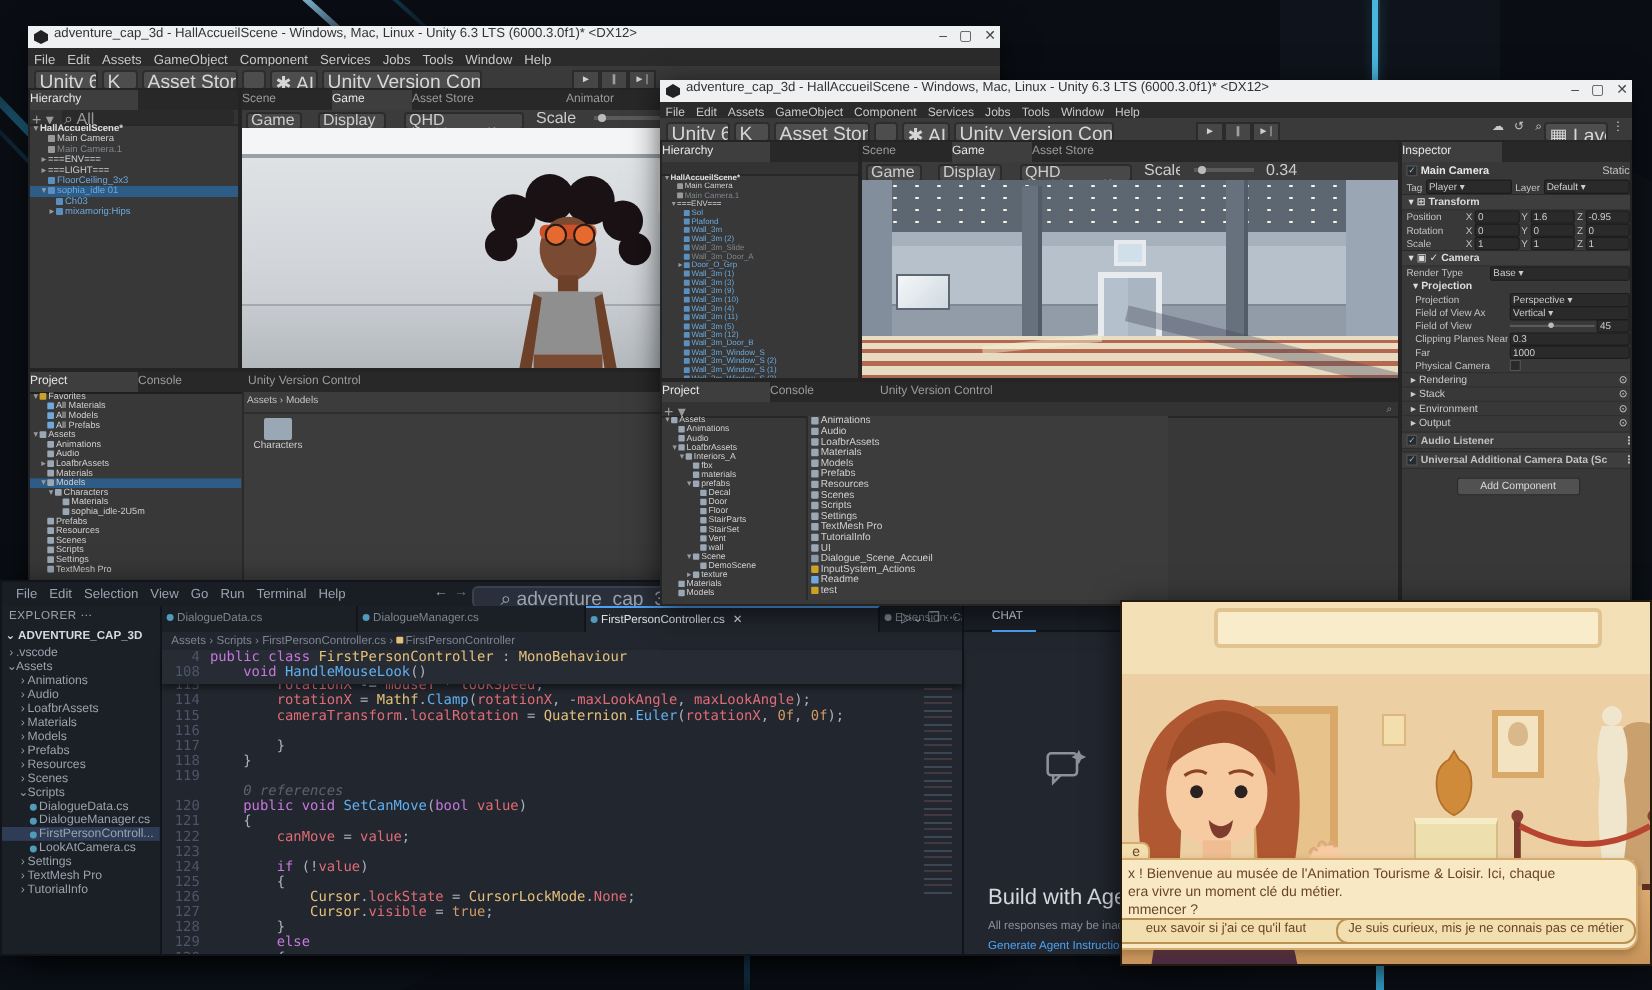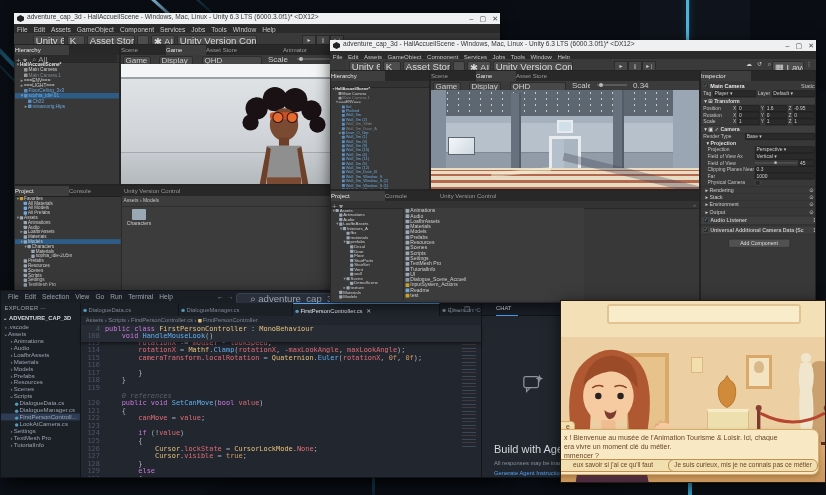--- a/index.html
+++ b/index.html
@@ -22,21 +22,21 @@
   
   .titlebar{position:absolute;left:0;top:0;right:0;height:11px;background:#eef0f2;color:#222;
             border-bottom:1px solid #c9c9c9;}
   .titlebar .tt{position:absolute;left:14px;top:0;right:50px;height:18px;font-size:11px;white-space:nowrap;overflow:hidden;color:#333;}
   .ulogo{position:absolute;left:3px;top:2px;width:7px;height:7px;background:#222;
          clip-path:polygon(50% 0,100% 30%,100% 75%,50% 100%,0 75%,0 30%);}
   .winbtns{position:absolute;right:2px;top:0;height:11px;display:flex;gap:6px;color:#444;}
   .winbtns span{font-size:7px;line-height:11px;}
   .menubar{position:absolute;left:0;right:0;background:#2b2b2b;color:#c9c9c9;overflow:hidden;}
   .menurow span{display:inline-block;margin:0 5px;font-size:11px;line-height:15px;}
-  .u-toolbar{position:absolute;left:16px;right:0;height:11px;background:#3a3a3a;border-bottom:1px solid #242424;}
+  .u-toolbar{position:absolute;left:0;right:0;height:11px;background:#3a3a3a;border-bottom:1px solid #242424;}
   .chip{position:absolute;top:1.5px;height:8px;background:#4d4d4d;border:1px solid #2d2d2d;border-radius:2px;
         color:#d6d6d6;overflow:hidden;}
   .chip .zi{white-space:nowrap;}
   .caret::after{content:"▾";font-size:6px;color:#bbb;margin-left:2px;}
   .playgrp{position:absolute;top:1.5px;height:8px;display:flex;}
   .playgrp span{width:12px;height:8px;background:#464646;border:1px solid #2b2b2b;color:#cfcfcf;
                 font-size:5px;line-height:8px;text-align:center;}
   .u-pane{position:absolute;background:#383838;border:1px solid #242424;box-sizing:border-box;}
   .ptabs{position:absolute;left:0;right:0;top:0;height:10px;background:#282828;border-bottom:1px solid #1f1f1f;white-space:nowrap;overflow:hidden;}
   .ptab{display:inline-block;height:10px;padding:0 5px;color:#9b9b9b;overflow:hidden;vertical-align:top;}

